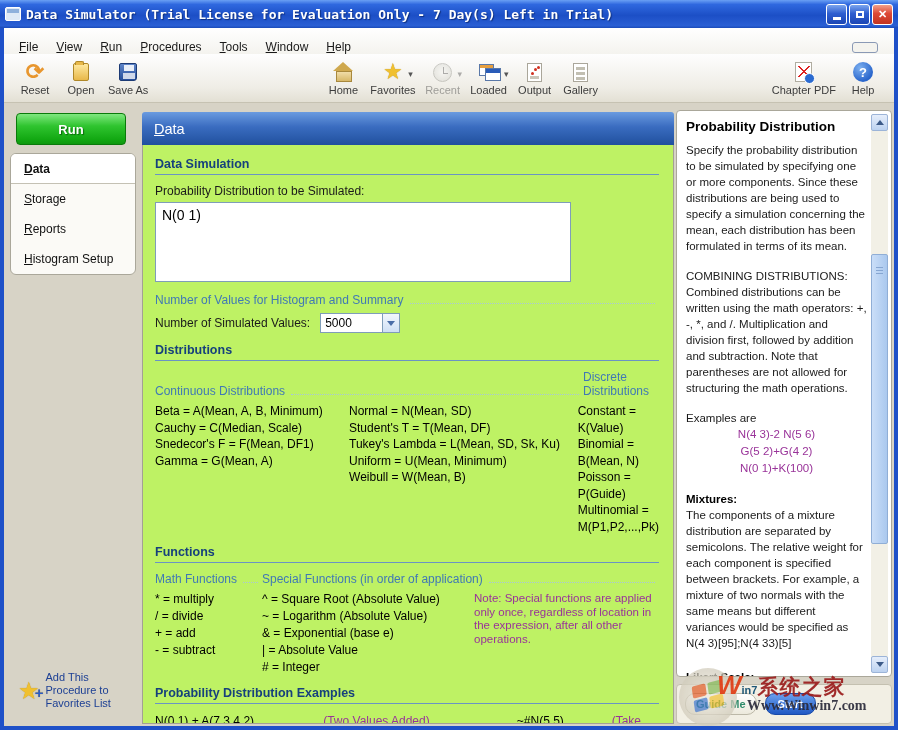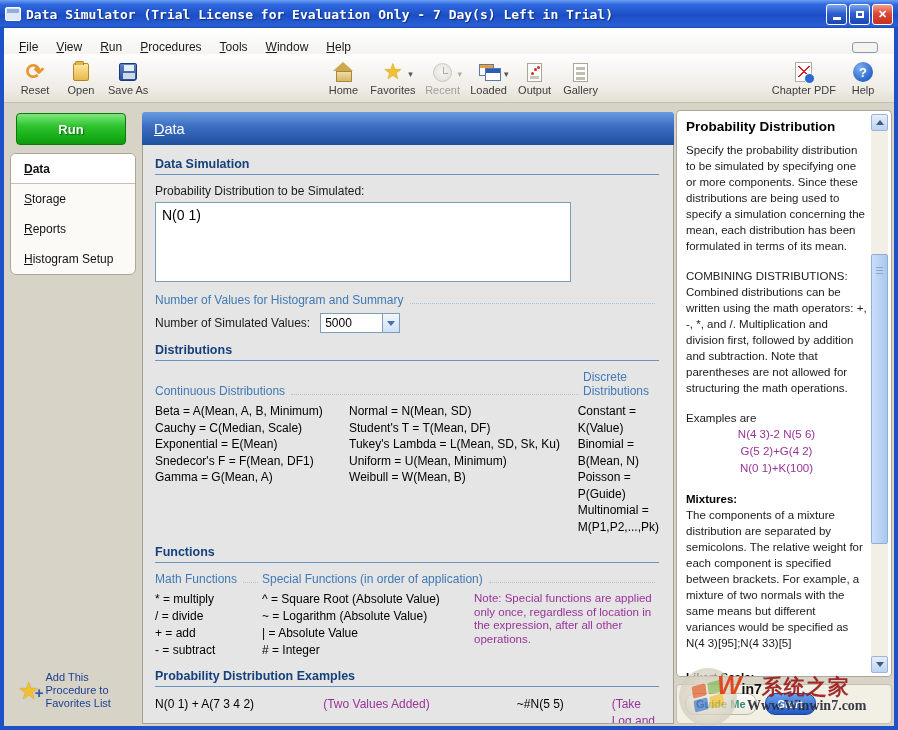--- a/index.html
+++ b/index.html
@@ -80,21 +80,21 @@
   .tab.active { background:#fff; font-weight:bold; border-bottom:1px solid #c4c1b4; }
   .fav-note { position:absolute; left:14px; bottom:16px; display:flex; align-items:center; gap:6px; }
   .fav-star { position:relative; color:#f0c030; font-size:24px; line-height:22px; text-shadow:0 0 1px #b08820; }
   .fav-star i { position:absolute; right:-4px; bottom:-2px; color:#2a5cc8; font-style:normal; font-size:15px; font-weight:bold; }
   .fav-text { font-size:11px; color:#1c3f94; line-height:13px; }
 
   
   .main { position:absolute; left:138px; top:9px; width:532px; bottom:2px; }
   .main-header { height:33px; border-radius:3px 3px 0 0; padding:0 12px; display:flex; align-items:center;
     background:linear-gradient(180deg,#6a9be0 0%,#3a6cc0 45%,#20509e 100%); color:#fff; font-size:14.5px; }
-  .main-content { position:absolute; top:33px; left:0; right:0; bottom:0; background:#e5e5e5; border:1px solid #a3a094; border-top:none; padding:12px 14px 20px 12px; overflow:hidden; }
+  .main-content { position:absolute; top:33px; left:0; right:0; bottom:0; background:#bef264; border:1px solid #a3a094; border-top:none; padding:12px 14px 20px 12px; overflow:hidden; }
   .sec-h { color:#16407c; font-weight:bold; font-size:12.5px; border-bottom:1px solid #6a94c4; padding-bottom:3px; margin-bottom:9px; }
   .sec { margin-bottom:10px; }
   .sub-h { color:#4079b5; font-size:12px; display:flex; align-items:flex-end; margin-bottom:6px; }
   .sub-h::after { content:""; flex:1; border-bottom:1px dotted #a8c4dc; margin:0 4px 3px 6px; }
   .field-label { font-size:12px; color:#1a1a1a; margin-bottom:4px; }
   .dist-textarea { width:416px; height:80px; border:1px solid #7f9db9; font-family:"Liberation Sans",sans-serif; font-size:14px; padding:4px 6px; resize:none; color:#000; outline:none; }
   .sim-row { display:flex; align-items:center; gap:10px; margin:4px 0 10px 0; }
   .combo { display:flex; width:80px; height:20px; border:1px solid #7f9db9; background:#fff; }
   .combo-val { flex:1; font-size:12px; padding:2px 0 0 4px; }
   .combo-btn { width:17px; background:linear-gradient(180deg,#f2f7fd,#cfe0f5); border-left:1px solid #7f9db9; display:flex; align-items:center; justify-content:center; }
@@ -136,21 +136,21 @@
 
   
   .watermark { position:absolute; right:0; bottom:2px; width:215px; height:52px; pointer-events:none; opacity:.92; }
   .wm-flagcircle { position:absolute; left:2px; bottom:-4px; width:58px; height:58px; border-radius:50%; background:radial-gradient(#ece8dc,#c6c0ae); opacity:.8; }
   .wm-flag { position:absolute; left:14px; top:15px; width:30px; height:26px; display:grid; grid-template-columns:1fr 1fr; grid-template-rows:1fr 1fr; gap:2px; transform:rotate(-8deg) skewY(-6deg); opacity:.85; }
   .wm-flag i { border-radius:2px; }
   .wm-flag i:nth-child(1){ background:#e04a10; } .wm-flag i:nth-child(2){ background:#7ab648; }
   .wm-flag i:nth-child(3){ background:#2a66c8; } .wm-flag i:nth-child(4){ background:#f0b818; }
   .wm-line1 { position:absolute; left:40px; top:0; white-space:nowrap; font-weight:bold; }
   .wm-w { color:#e03c14; font-size:26px; font-style:italic; }
-  .wm-in7 { color:#000000; font-size:14px; }
+  .wm-in7 { color:#0c4a6e; font-size:11px; }
   .wm-cn { color:#9b1c1c; font-size:21px; letter-spacing:1px; }
   .wm-line2 { position:absolute; left:70px; top:28px; font-family:"Liberation Serif",serif; font-weight:bold; font-size:14px; color:#2a2a3a; }
 </style>
 </head>
 <body>
 
 <div class="window">
 
   <div class="titlebar">
     <span class="app-icon"></span>
@@ -310,21 +310,20 @@
                 <span>Continuous Distributions</span>
               </div>
             <div class="h3 sub-h" style="margin-bottom:5px;">
                 <span>Discrete Distributions</span>
               </div>
           </div>
           <div class="dist-cols">
             <div class="dcol1">
               <div>Beta = A(Mean, A, B, Minimum)</div>
               <div>Cauchy = C(Median, Scale)</div>
-              <div>Exponential = E(Mean)</div>
               <div>Snedecor's F = F(Mean, DF1)</div>
               <div>Gamma = G(Mean, A)</div>
             </div>
             <div class="dcol2">
               <div>Normal = N(Mean, SD)</div>
               <div>Student's T = T(Mean, DF)</div>
               <div>Tukey's Lambda = L(Mean, SD, Sk, Ku)</div>
               <div>Uniform = U(Mean, Minimum)</div>
               <div>Weibull = W(Mean, B)</div>
             </div>
@@ -350,20 +349,21 @@
           <div class="fn-cols">
             <div class="fcol1">
               <div>* = multiply</div>
               <div>/ = divide</div>
               <div>+ = add</div>
               <div>- = subtract</div>
             </div>
             <div class="fcol2">
               <div>^ = Square Root (Absolute Value)</div>
               <div>~ = Logarithm (Absolute Value)</div>
+              <div>&amp; = Exponential (base e)</div>
               <div>| = Absolute Value</div>
               <div># = Integer</div>
             </div>
             <div class="note-purple">Note: Special functions are applied only once, regardless of location in the expression, after all other operations.</div>
           </div>
         </div>
 
         <div class="sec">
           <div class="sec-h">Probability Distribution Examples</div>
           <div class="ex-row">

